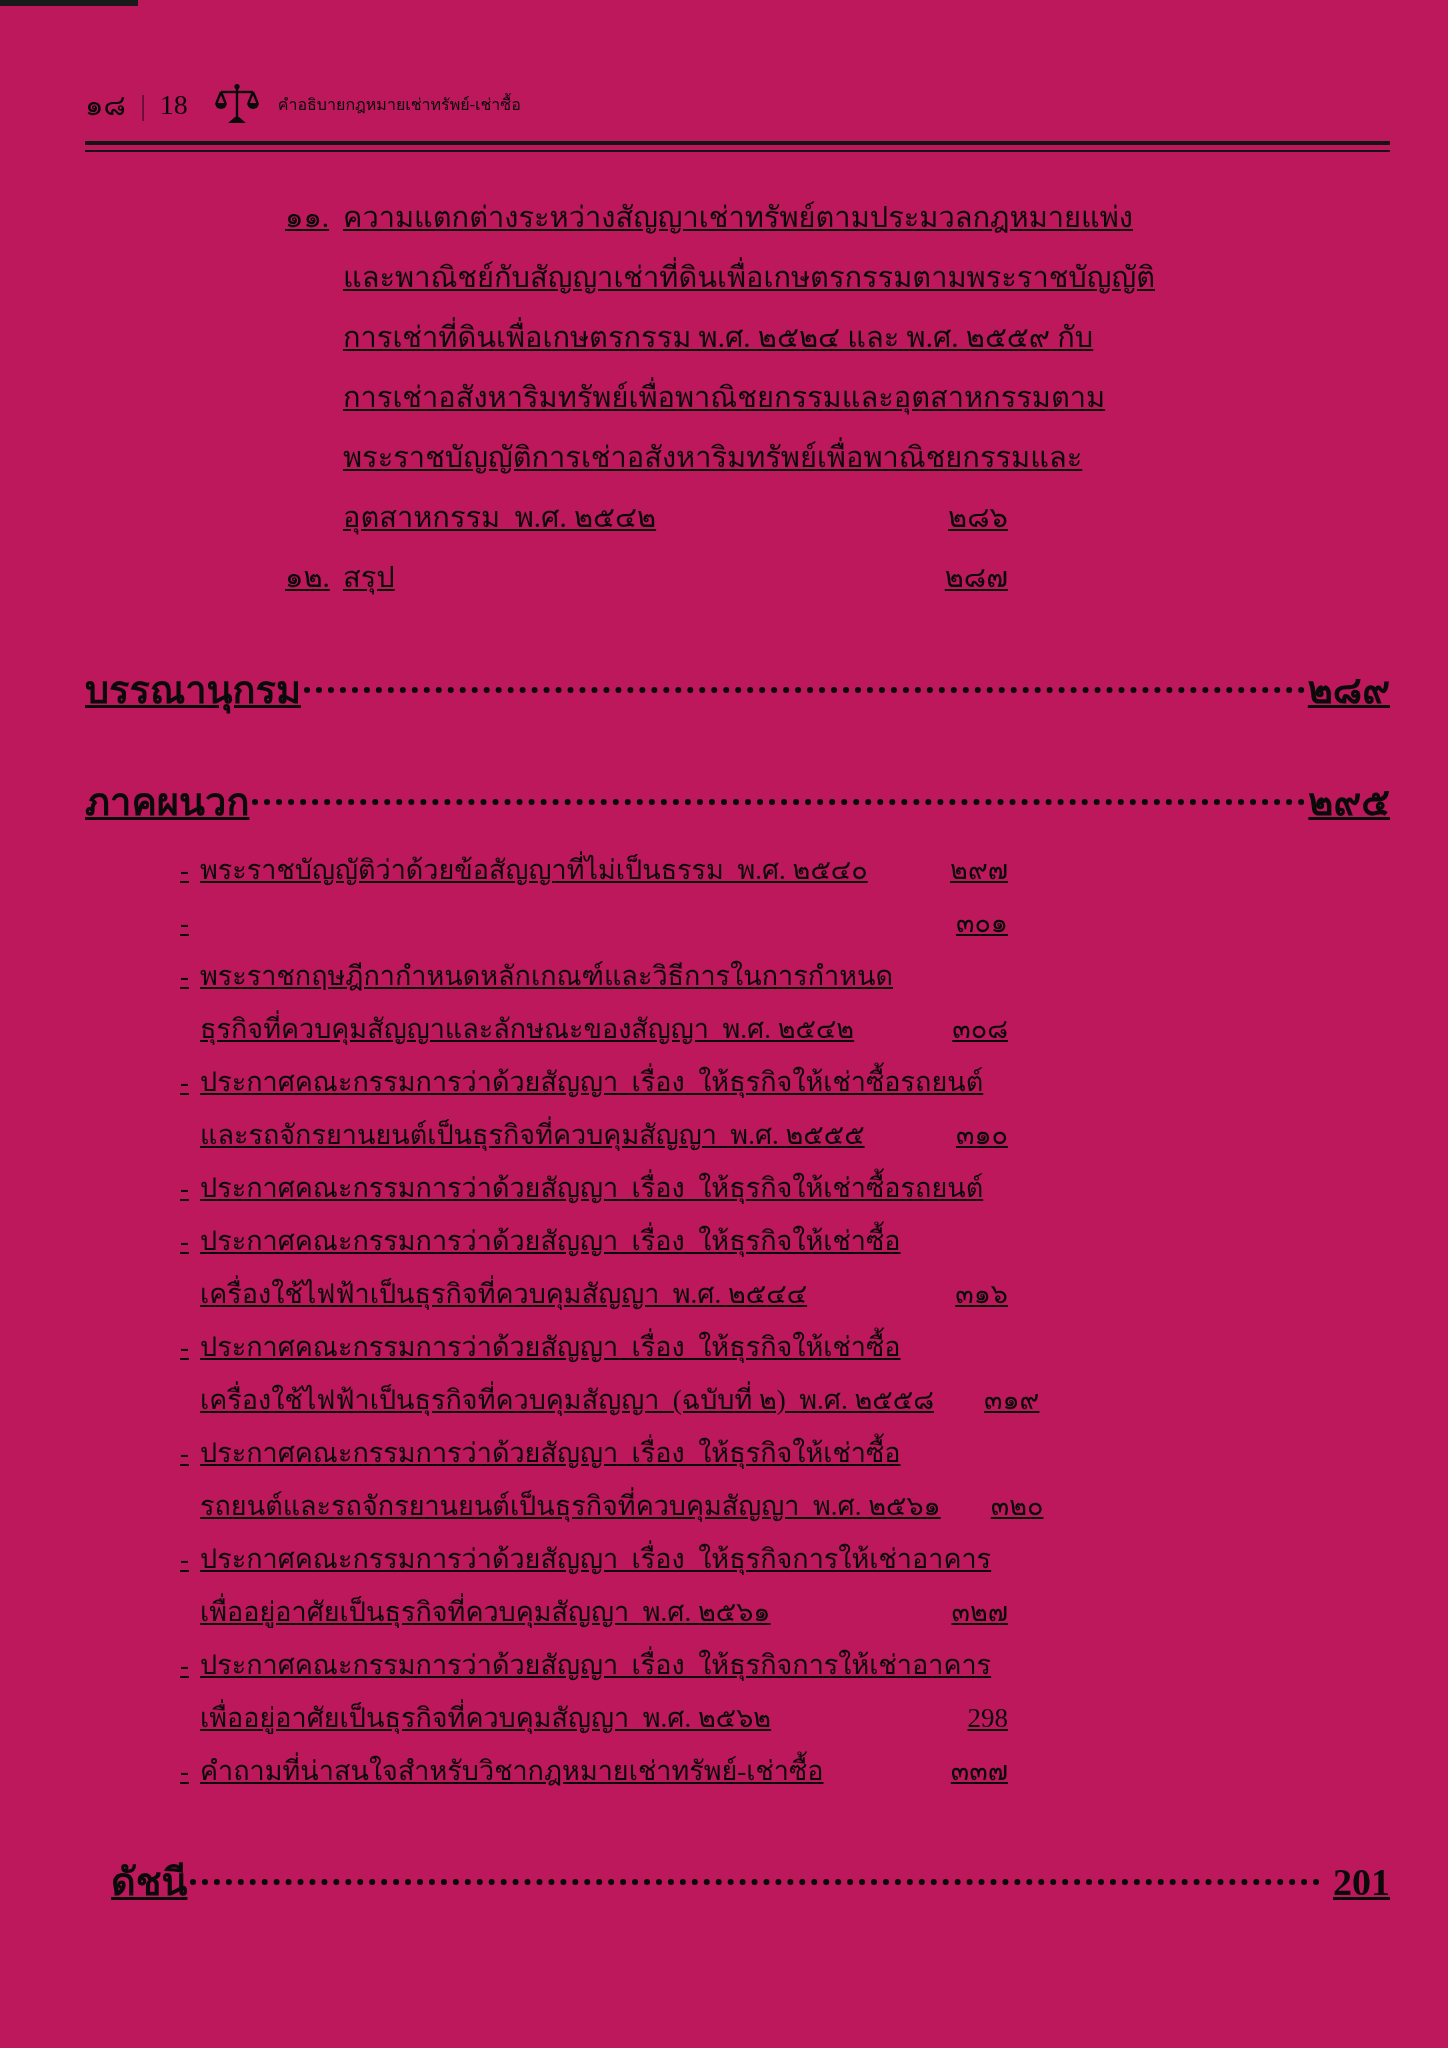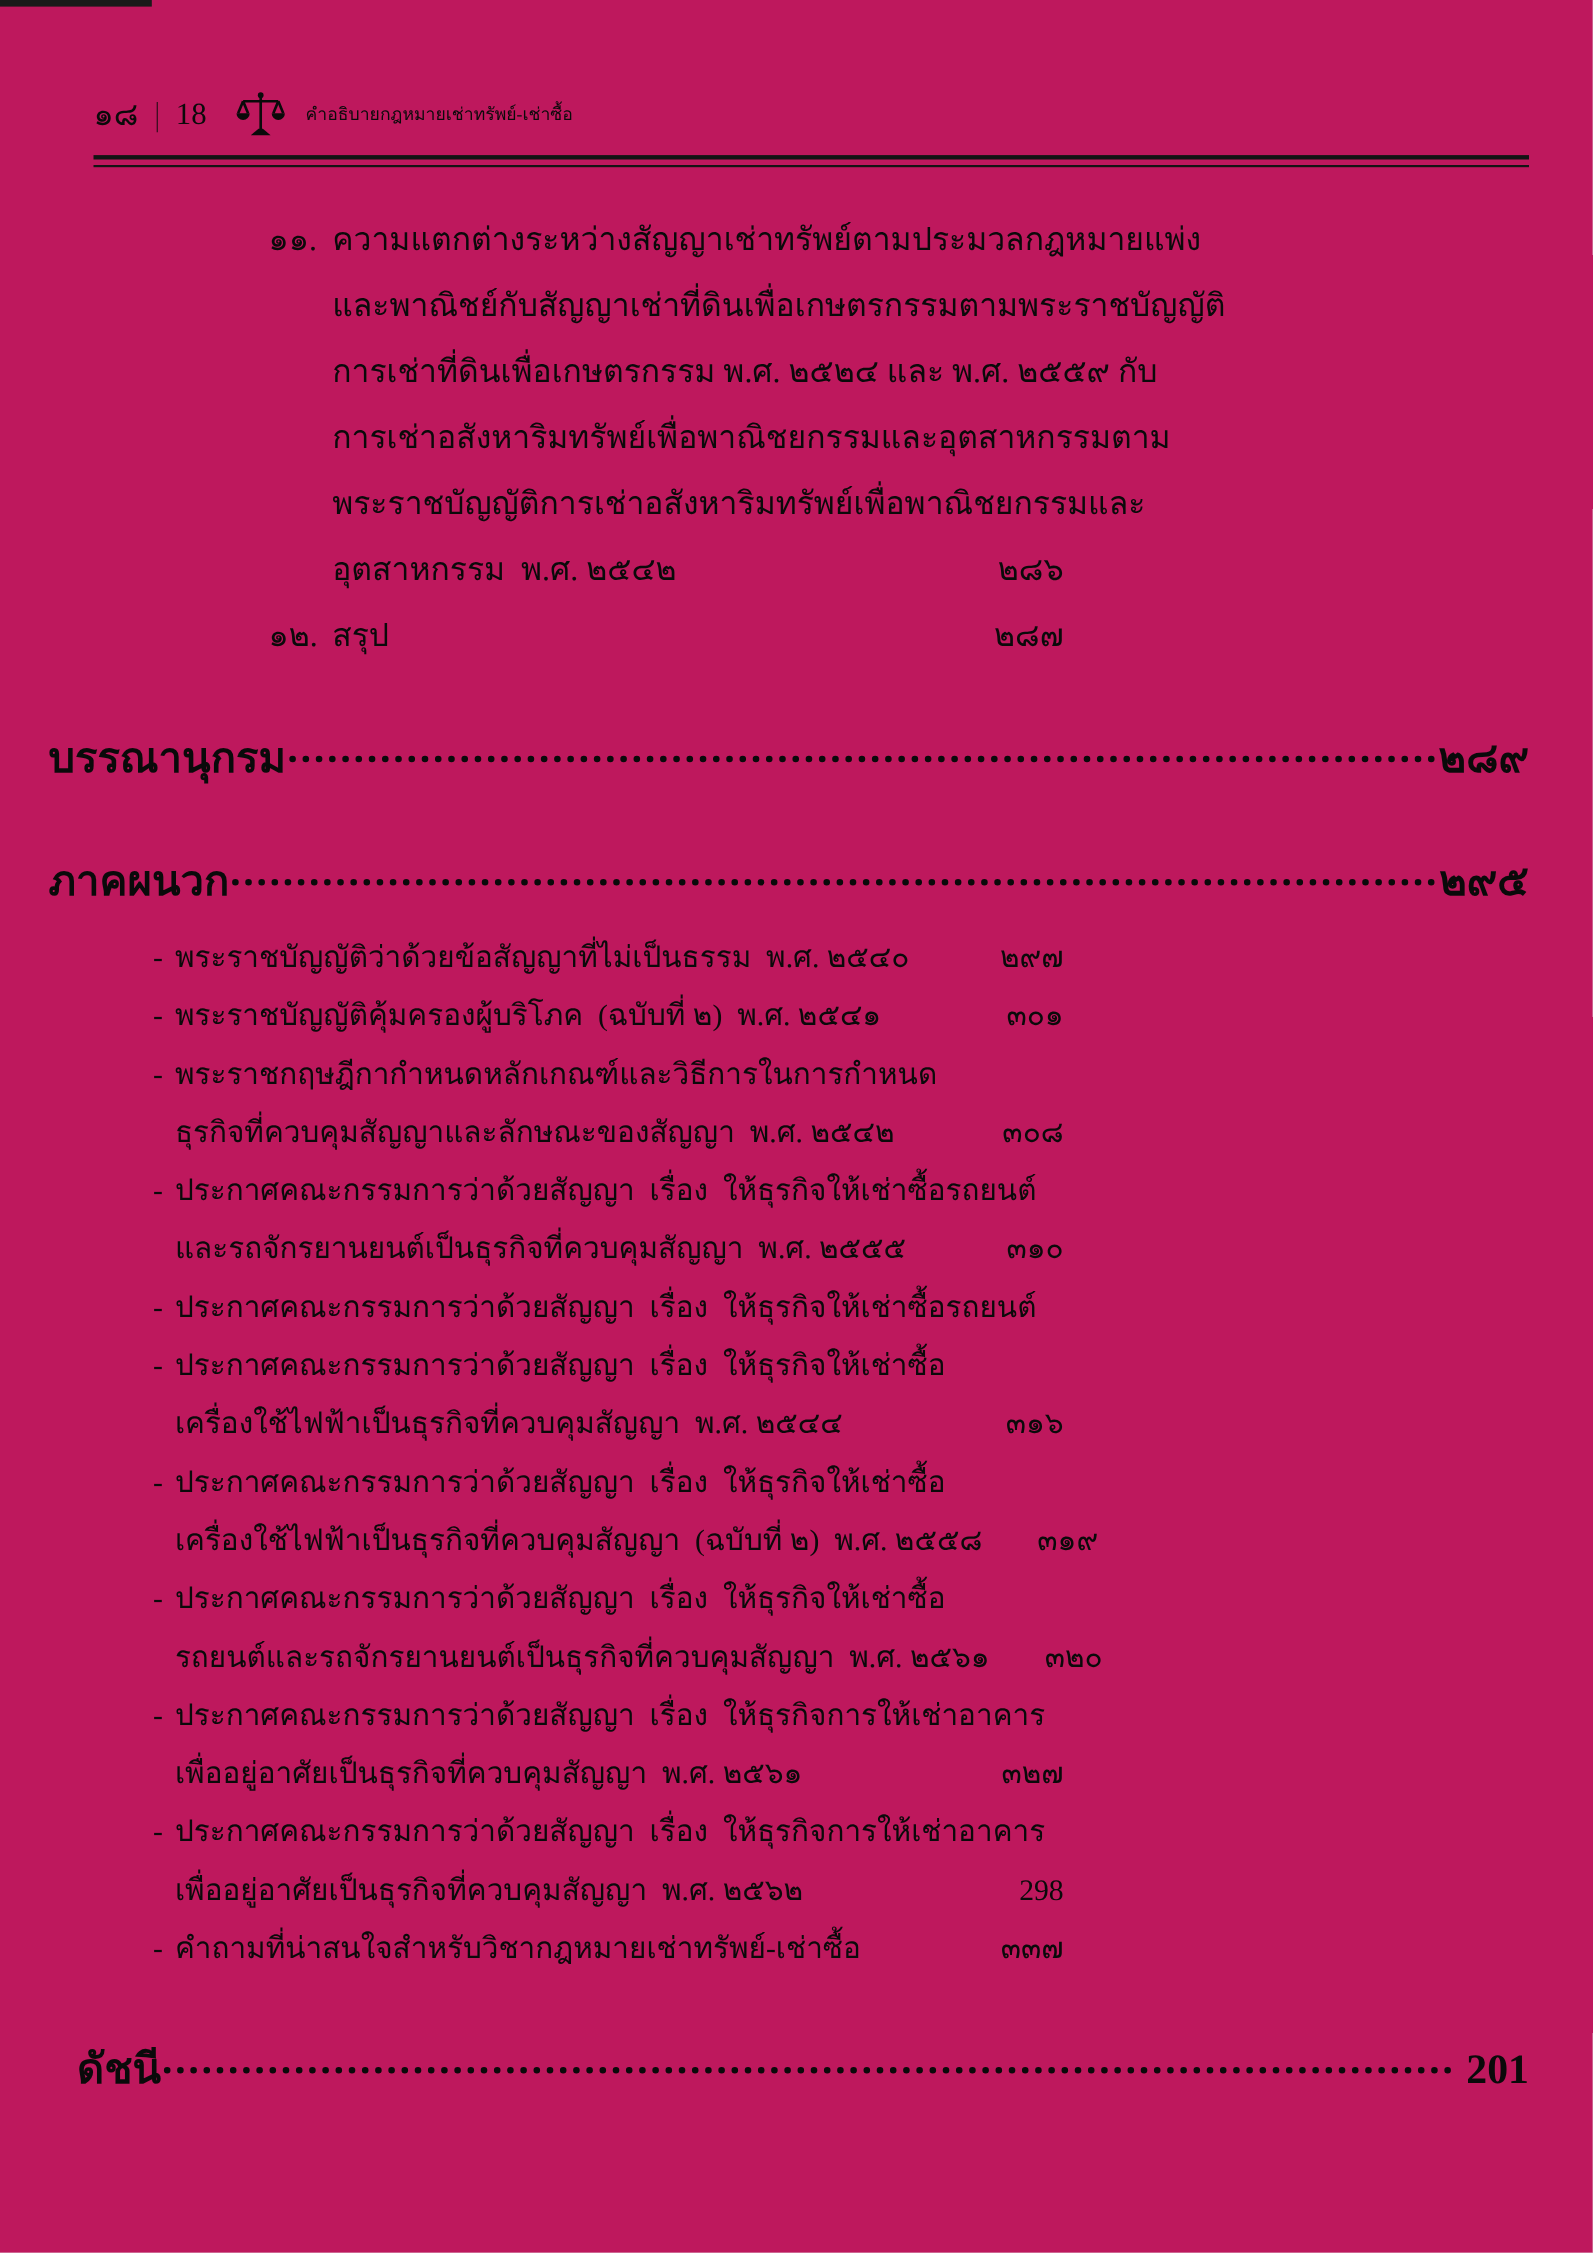--- a/index.html
+++ b/index.html
@@ -25,21 +25,21 @@
   .pn-arabic{font-size:28px;}
   .scales{margin:0 18px 0 26px;display:inline-flex;align-items:center;}
   .book-title{font-size:16px;white-space:pre;}
   .rule{
     margin:13px 58px 0 85px;
     height:5px;
     border-top:4px solid #141414;
     border-bottom:2px solid #141414;
   }
   
-  .content{padding:0 58px 0 44px;}
+  .content{padding:0 58px 0 85px;text-decoration:underline;}
   .num-entries{width:923px;margin-top:42px;}
   .nrow{display:flex;align-items:baseline;height:60px;font-size:29px;white-space:pre;}
   .nrow .num{margin-left:200px;width:58px;flex:0 0 58px;}
   .nrow.cont{padding-left:258px;}
   .fill{flex:1 1 auto;min-width:10px;}
   .pg{white-space:pre;}
   
   .sect{
     display:flex;align-items:center;
     font-weight:700;font-size:38px;line-height:56px;white-space:pre;
@@ -133,21 +133,20 @@
 
       <div class="row">
         <span class="dash">-</span>
         <span class="txt">พระราชบัญญัติว่าด้วยข้อสัญญาที่ไม่เป็นธรรม  พ.ศ. ๒๕๔๐</span>
         <span class="fill"></span>
         <span class="pg">๒๙๗</span>
       </div>
 
       <div class="row">
         <span class="dash">-</span>
-        <span class="txt">พระราชบัญญัติคุ้มครองผู้บริโภค  (ฉบับที่ ๒)  พ.ศ. ๒๕๔๑</span>
         <span class="fill"></span>
         <span class="pg">๓๐๑</span>
       </div>
 
       <div class="row">
         <span class="dash">-</span>
         <span class="txt">พระราชกฤษฎีกากำหนดหลักเกณฑ์และวิธีการในการกำหนด</span>
       </div>
       <div class="row cont">
         <span class="txt">ธุรกิจที่ควบคุมสัญญาและลักษณะของสัญญา  พ.ศ. ๒๕๔๒</span>

